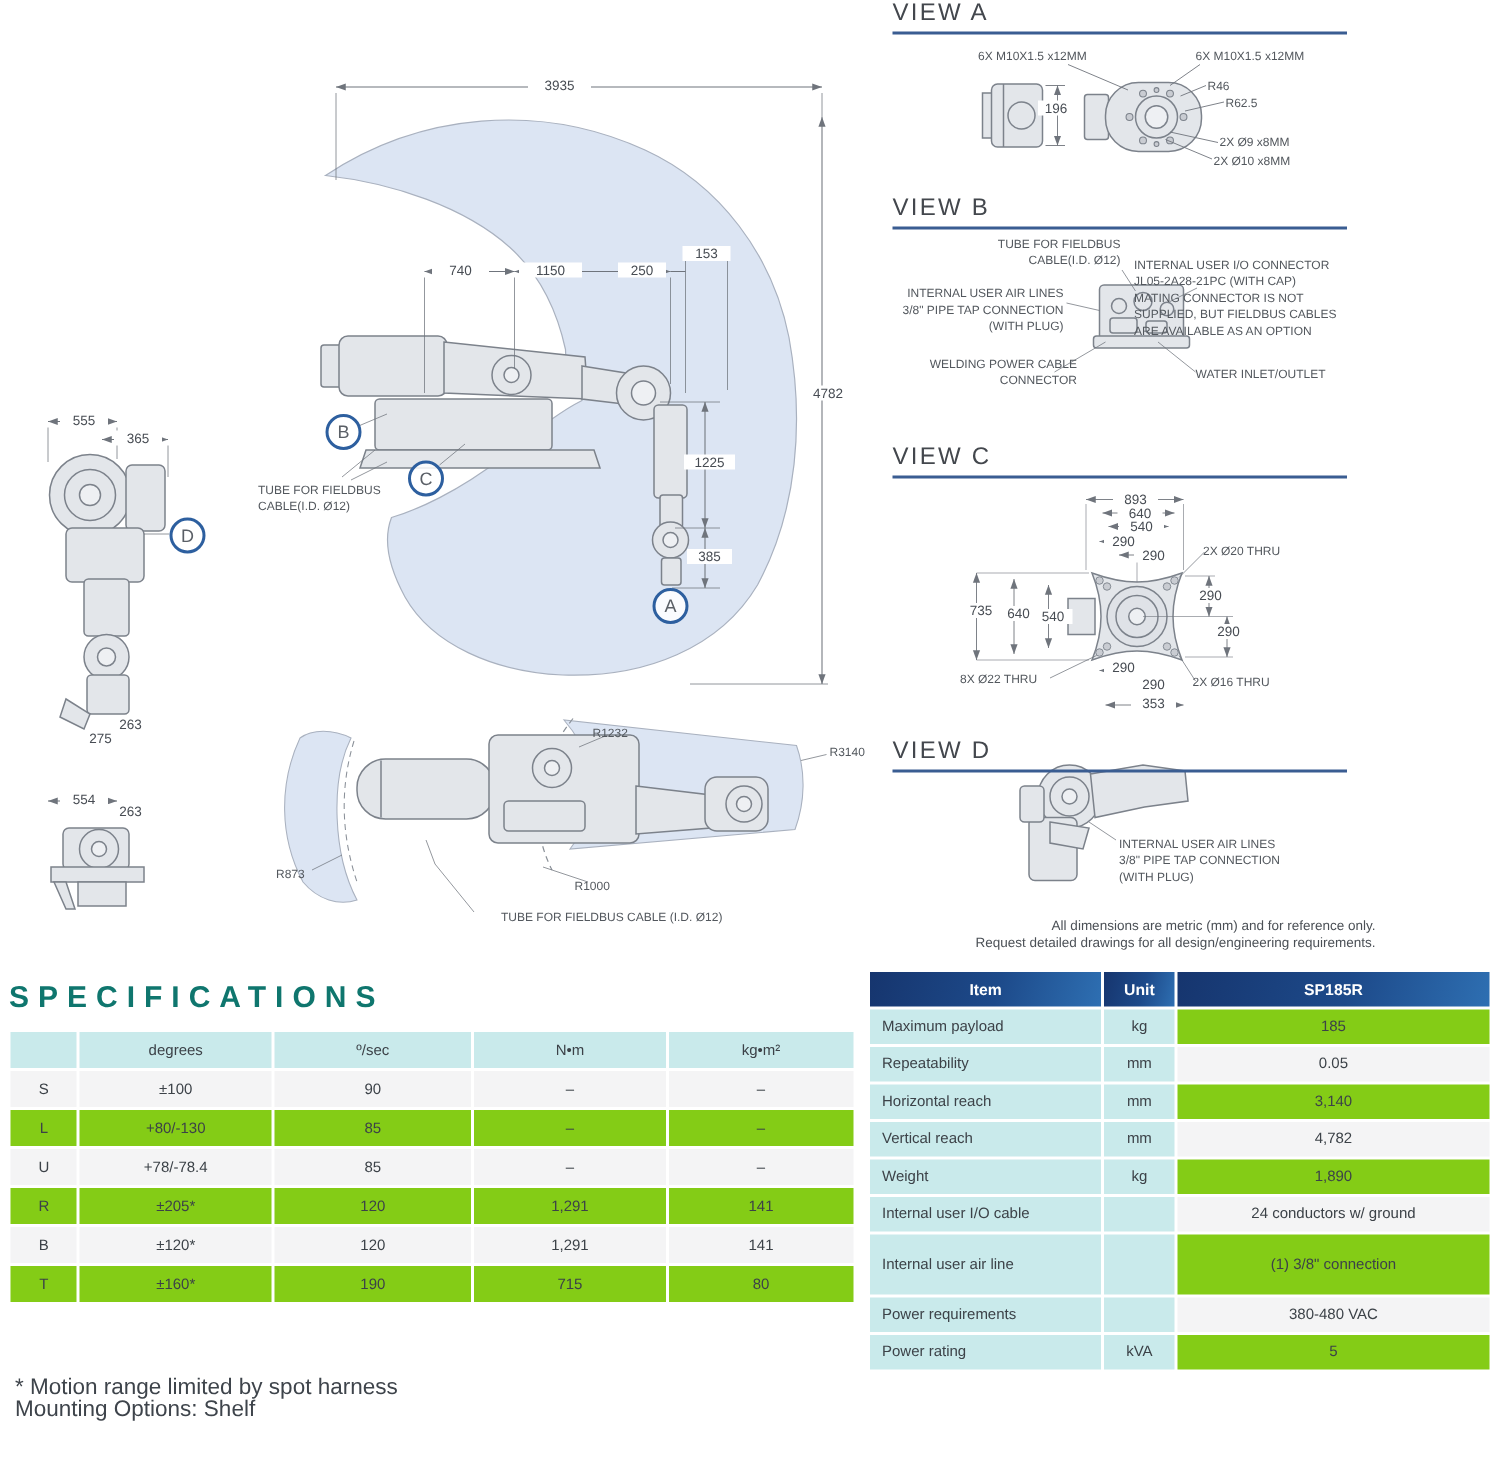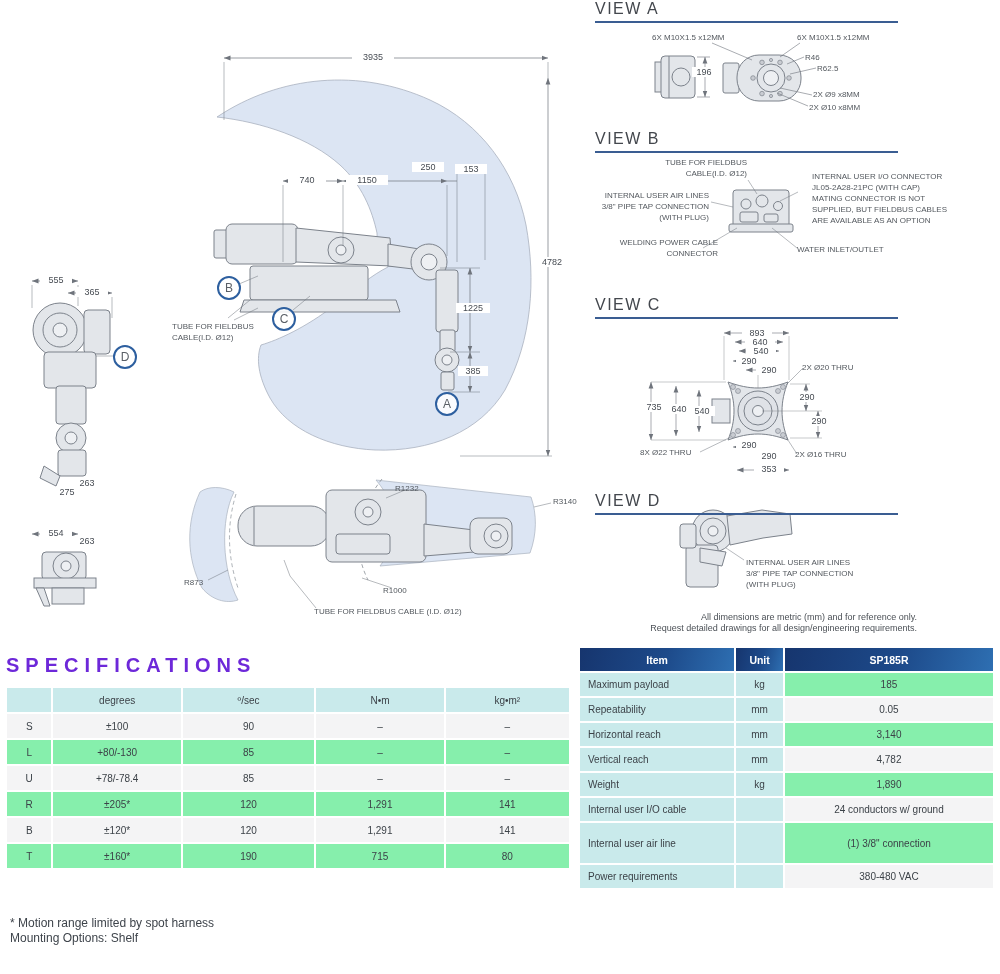--- a/index.html
+++ b/index.html
@@ -8,32 +8,32 @@
   svg.art{position:absolute;left:0;top:0}
   .dim{position:absolute;font-size:9px;color:#474c53;text-align:center;
        background:#fff;line-height:10px;white-space:nowrap;padding:0 1px}
   .lbl{position:absolute;font-size:8px;color:#53585e;line-height:11px;white-space:nowrap}
   .lbl.r{text-align:right}
   .callout{position:absolute;width:20px;height:20px;border:2px solid #2d5f9f;border-radius:50%;
            color:#5a5f66;font-size:12px;line-height:20px;text-align:center;background:rgba(255,255,255,.85)}
   .view-heading{position:absolute;width:303px;border-bottom:2px solid #3a5d92;color:#43474d;
                 font-size:16px;letter-spacing:1.5px;padding-bottom:3px;font-weight:400}
   .spec-title{position:absolute;left:6px;top:654px;font-size:20px;font-weight:bold;
-              color:#6d28d9;letter-spacing:6px}
+              color:#0f766e;letter-spacing:6px}
   .notes-line{position:absolute;font-size:9px;color:#4b5056;text-align:right;width:317px}
   table.spec{position:absolute;border-collapse:separate;border-spacing:2px;table-layout:fixed}
   table.spec th,table.spec td{overflow:hidden}
   th.hd{background:linear-gradient(105deg,#16356e 0%,#1d4a8a 55%,#2e6fb2 100%);
         color:#fff;font-size:10.5px;font-weight:bold;vertical-align:middle;padding:1px 2px;line-height:12px}
   td.c{font-size:10px;color:#3c4248;text-align:center;vertical-align:middle}
   td.l{font-size:10px;color:#3c4248;text-align:left;vertical-align:middle;padding-left:8px}
   .teal{background:#c9eaeb}
   .lt{background:#f4f4f5}
-  .dk{background:#86efac}
-  .foot{position:absolute;font-size:12px;color:#3e444b}
+  .dk{background:#84cc16}
+  .foot{position:absolute;font-size:15px;color:#3e444b}
 </style>
 </head>
 <body>
 
 <div class="sheet">
 
   <svg class="art" width="1000" height="650" viewBox="0 0 1000 650">
     <defs>
       <marker id="ar" markerWidth="8" markerHeight="7" refX="6.5" refY="3" orient="auto-start-reverse" markerUnits="userSpaceOnUse">
         <path d="M0,0.6 L6.5,3 L0,5.4 Z" fill="#6f747c"></path>
@@ -260,21 +260,21 @@
   </svg>
 
   <div class="view-heading" style="left:595px;top:0px">VIEW A</div>
   <div class="view-heading" style="left:595px;top:296px">VIEW C</div>
   <div class="view-heading" style="left:595px;top:130px">VIEW B</div>
   <div class="view-heading" style="left:595px;top:492px">VIEW D</div>
 
   <div class="dim" style="left:352px;top:52px;width:40px">3935</div>
   <div class="dim" style="left:288px;top:175px;width:36px">740</div>
   <div class="dim" style="left:346px;top:175px;width:40px">1150</div>
-  <div class="dim" style="left:412px;top:162px;width:30px">250</div>
+  <div class="dim" style="left:412px;top:175px;width:30px">250</div>
   <div class="dim" style="left:455px;top:164px;width:30px">153</div>
   <div class="dim" style="left:534px;top:257px;width:34px">4782</div>
   <div class="dim" style="left:456px;top:303px;width:32px">1225</div>
   <div class="dim" style="left:458px;top:366px;width:28px">385</div>
   <div class="callout" style="left:217px;top:276px">B</div>
   <div class="callout" style="left:272px;top:307px">C</div>
   <div class="callout" style="left:435px;top:392px">A</div>
   <div class="lbl" style="left:172px;top:321px">
     <div>TUBE FOR FIELDBUS</div>
     <div>CABLE(I.D. Ø12)</div>
@@ -285,21 +285,21 @@
   <div class="callout" style="left:113px;top:345px">D</div>
   <div class="dim" style="left:72px;top:478px;width:28px">263</div>
   <div class="dim" style="left:52px;top:487px;width:28px">275</div>
   <div class="dim" style="left:40px;top:528px;width:30px">554</div>
   <div class="dim" style="left:72px;top:536px;width:28px">263</div>
 
   <div class="lbl" style="left:395px;top:483px">R1232</div>
   <div class="lbl" style="left:553px;top:496px">R3140</div>
   <div class="lbl" style="left:184px;top:577px">R873</div>
   <div class="lbl" style="left:383px;top:585px">R1000</div>
-  <div class="lbl" style="left:314px;top:606px">TUBE FOR FIELDBUS CABLE (I.D. Ø12)</div>
+  <div class="lbl" style="left:334px;top:606px">TUBE FOR FIELDBUS CABLE (I.D. Ø12)</div>
 
   <div class="lbl" style="left:652px;top:32px">6X M10X1.5  x12MM</div>
   <div class="lbl" style="left:797px;top:32px">6X M10X1.5  x12MM</div>
   <div class="dim" style="left:692px;top:67px;width:22px">196</div>
   <div class="lbl" style="left:805px;top:52px">R46</div>
   <div class="lbl" style="left:817px;top:63px">R62.5</div>
   <div class="lbl" style="left:813px;top:89px">2X Ø9  x8MM</div>
   <div class="lbl" style="left:809px;top:102px">2X Ø10  x8MM</div>
 
   <div class="lbl r" style="left:640px;top:157px;width:107px">
@@ -308,21 +308,21 @@
   </div>
   <div class="lbl r" style="left:591px;top:190px;width:118px">
     <div>INTERNAL USER AIR LINES</div>
     <div>3/8" PIPE TAP CONNECTION</div>
     <div>(WITH PLUG)</div>
   </div>
   <div class="lbl r" style="left:600px;top:237px;width:118px">
     <div>WELDING POWER CABLE</div>
     <div>CONNECTOR</div>
   </div>
-  <div class="lbl" style="left:812px;top:171px">
+  <div class="lbl" style="left:756px;top:171px">
     <div>INTERNAL USER I/O CONNECTOR</div>
     <div>JL05-2A28-21PC (WITH CAP)</div>
     <div>MATING CONNECTOR IS NOT</div>
     <div>SUPPLIED, BUT FIELDBUS CABLES</div>
     <div>ARE AVAILABLE AS AN OPTION</div>
   </div>
   <div class="lbl" style="left:797px;top:244px">WATER INLET/OUTLET</div>
 
   <div class="dim" style="left:742px;top:328px;width:28px">893</div>
   <div class="dim" style="left:745px;top:337px;width:28px">640</div>
@@ -459,16 +459,21 @@
     <tr style="height:40px">
       <td class="l teal">Internal user air line</td>
       <td class="c teal"></td>
       <td class="c dk">(1) 3/8" connection</td>
     </tr>
     <tr style="height:23px">
       <td class="l teal">Power requirements</td>
       <td class="c teal"></td>
       <td class="c lt">380-480 VAC</td>
     </tr>
+    <tr style="height:23px">
+      <td class="l teal">Power rating</td>
+      <td class="c teal">kVA</td>
+      <td class="c dk">5</td>
+    </tr>
   </tbody>
     </table>
 
 </div>
 
 </body></html>

